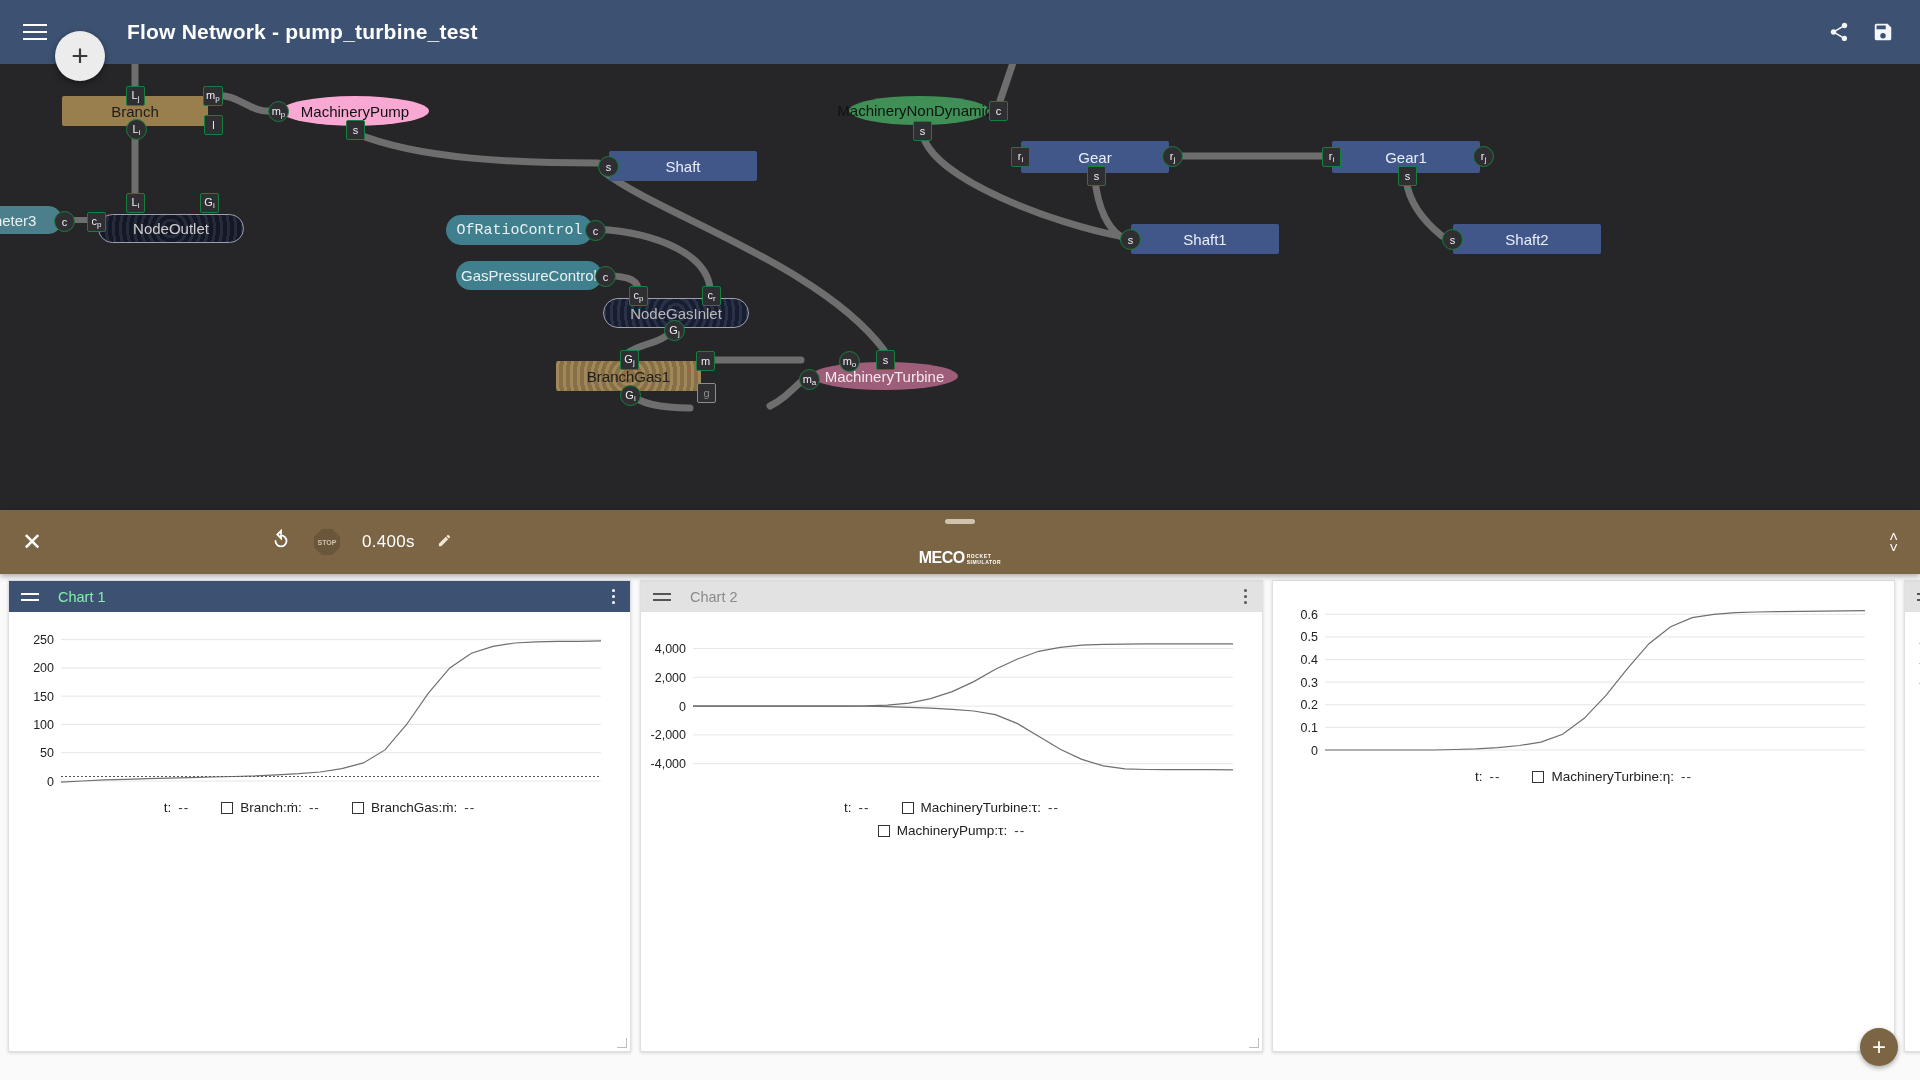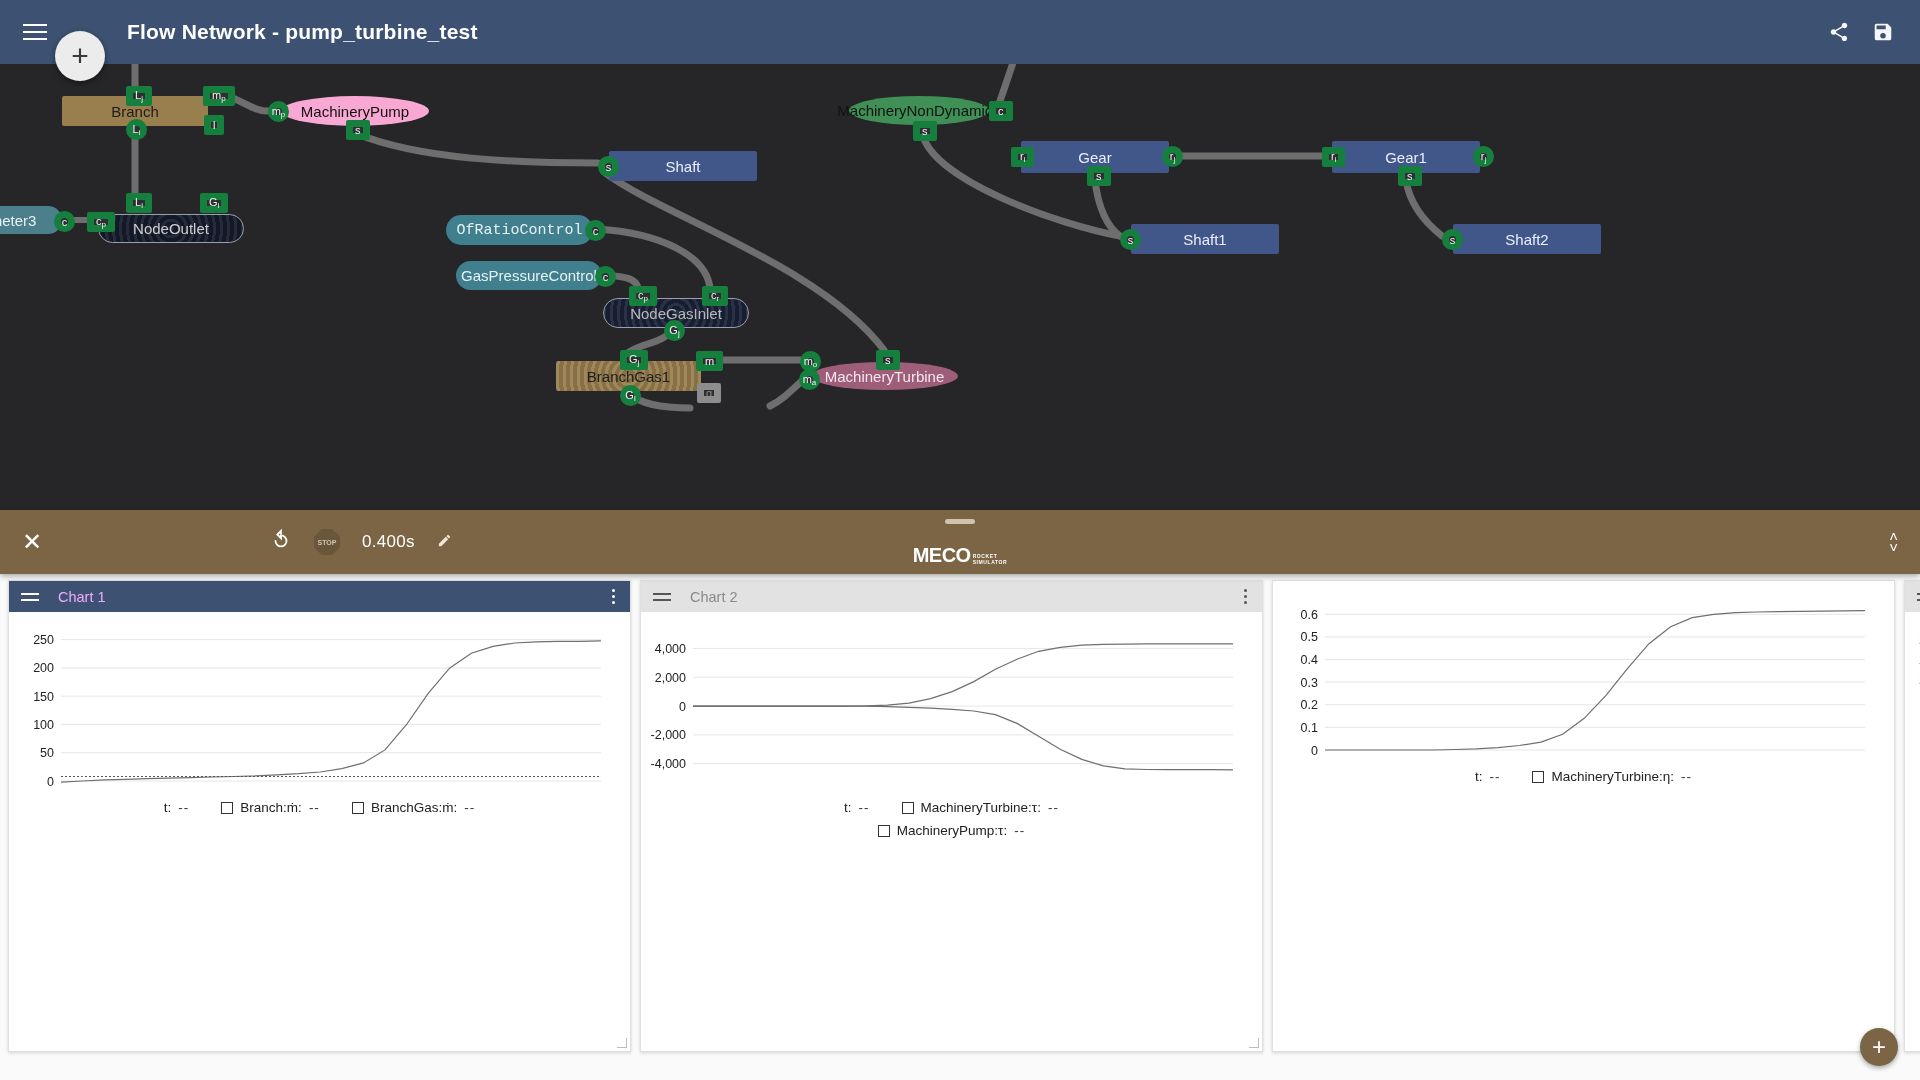--- a/index.html
+++ b/index.html
@@ -43,21 +43,21 @@
   .node {
     position:absolute; display:flex; align-items:center; justify-content:center;
     font-size:15px; color:#f2f2f2; white-space:nowrap; cursor:pointer;
   }
   .n-rect { border-radius:2px;text-align:center; }
   .n-round { border-radius:30px; }
   .n-ellipse { border-radius:50%; }
 
   
   .port {
-    position:absolute; background:#2f2f33; border:7px solid #15803d;
+    position:absolute; background:#2f2f33; border:1px solid #15803d;
     color:#f0f0f0; font-size:11px; display:flex; align-items:center; justify-content:center;
     min-width:19px; height:20px; padding:0 2px; cursor:pointer; z-index:6; border-radius:2px;
   }
   .port.circ { border-radius:50%; width:21px; height:21px; min-width:21px; }
   .port.dim { color:#8d8d8d; border-color:#8d8d8d; }
   .port sub { font-size:8px; vertical-align:-2px; }
 
   
   #playbar {
     position:absolute; left:0; top:510px; width:1920px; height:64px;
@@ -73,38 +73,38 @@
     clip-path:polygon(30% 0,70% 0,100% 30%,100% 70%,70% 100%,30% 100%,0 70%,0 30%);
   }
   #pb-time { font-size:17px; letter-spacing:.3px; }
   #pb-edit svg { width:15px; height:15px; fill:#efe7d8; }
   #drag-handle {
     position:absolute; left:50%; transform:translateX(-50%); top:9px;
     width:30px; height:5px; border-radius:3px; background:#cfc3ad; cursor:grab;
   }
   #brand { position:absolute; left:50%; transform:translateX(-50%); bottom:7px;
     display:flex; align-items:flex-end; gap:2px; }
-  #brand .meco { font-size:20px; font-weight:bold; letter-spacing:-.5px; color:#fff;
+  #brand .meco { font-size:16px; font-weight:bold; letter-spacing:-.5px; color:#fff;
     font-family:"Liberation Sans Narrow","Liberation Sans",sans-serif; }
   #brand .sub { display:flex; flex-direction:column; font-size:5px; line-height:1.25;
     letter-spacing:.6px; color:#fff; padding-bottom:2px; font-weight:bold;}
   #pb-collapse { position:absolute; right:22px; display:flex; flex-direction:column;
     align-items:center; line-height:.75; font-size:15px; cursor:pointer; }
 
   
   #charts {
     position:absolute; left:0; top:574px; width:1920px; height:506px;
     background:#fafafa; padding:6px 8px; display:flex; gap:9px; z-index:20;
   }
   .chart-card {
     position:relative; width:623px; background:#fff;
     border:1px solid #e0e0e0; box-shadow:0 1px 3px rgba(0,0,0,.16);
     display:flex; flex-direction:column; flex:0 0 auto; height:472px;
   }
-  .chart-card.active .chart-head { background:#3d5273; color:#f0abfc; }
+  .chart-card.active .chart-head { background:#3d5273; color:#86efac; }
   .chart-card.active .chart-head .grip span { background:#fff; }
   .chart-card.active .chart-head .dots i { background:#fff; }
   .chart-head {
     height:31px; background:#e2e2e2; color:#8a8a8a; display:flex; align-items:center;
     padding:0 12px; flex:0 0 auto;
   }
   .grip { width:20px; display:flex; flex-direction:column; gap:4px; cursor:grab; }
   .grip span { display:block; height:2px; background:#555; width:18px; }
   .chart-title { margin-left:17px; font-size:14.5px; }
   .dots { margin-left:auto; display:flex; flex-direction:column; gap:3px; cursor:pointer; padding:3px;}
@@ -303,21 +303,21 @@
       </div>
       <div class="port circ" style="left: 620px; top: 385px;">
         <span>G<sub>i</sub></span>
       </div>
       <div class="port" style="left: 696px; top: 351px;">
         <span>m</span>
       </div>
       <div class="port dim" style="left: 697px; top: 383px;">
         <span>g</span>
       </div>
-      <div class="port circ" style="left: 800px; top: 351px;">
+      <div class="port circ" style="left: 839px; top: 351px;">
         <span>m<sub>o</sub></span>
       </div>
       <div class="port circ" style="left: 799px; top: 369px;">
         <span>m<sub>a</sub></span>
       </div>
       <div class="port" style="left: 876px; top: 350px;">
         <span>s</span>
       </div>
       <div class="port" style="left: 989px; top: 101px;">
         <span>c</span>

